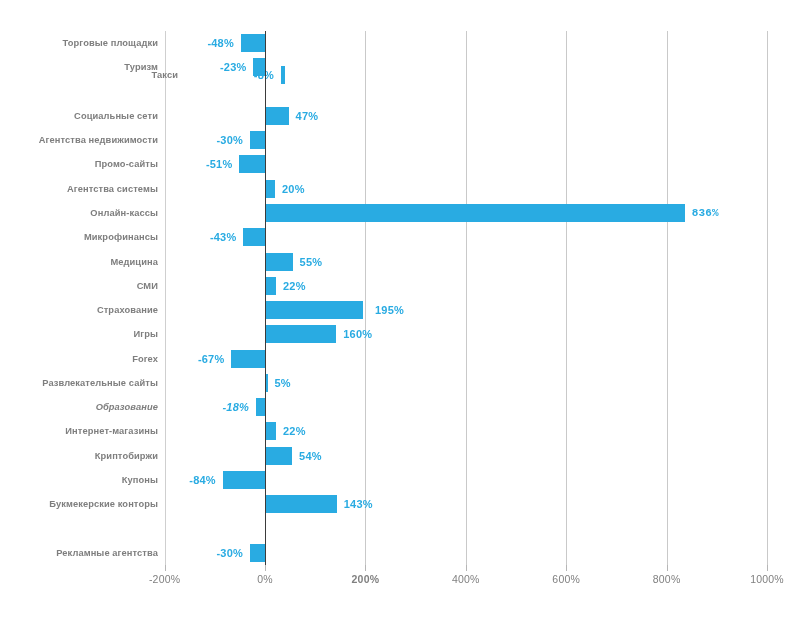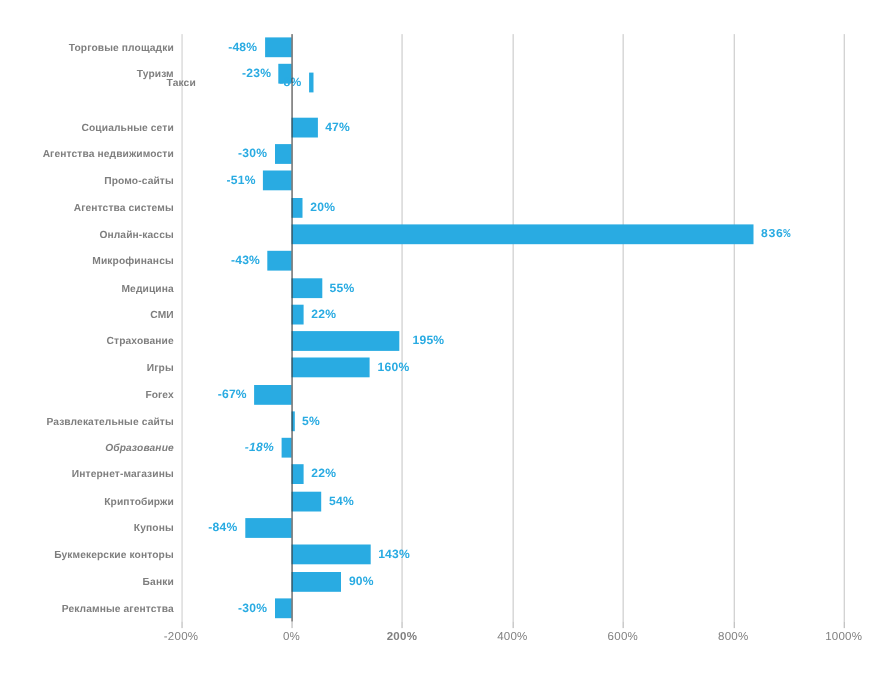--- a/index.html
+++ b/index.html
@@ -269,27 +269,20 @@
         <div class="bar" style="width: 42.168px; left: 222.832px; background: rgb(41, 171, 226);"></div>
         <div class="val-label" style="color: rgb(41, 171, 226); right: 583.168px;">-84%</div>
       </div>
       <div class="row" style="top: 492.13px;">
         <div class="cat-label-wrap">
           <div class="cat-label">Букмекерские конторы</div>
         </div>
         <div class="bar" style="width: 71.786px; left: 265px; background: rgb(41, 171, 226);"></div>
         <div class="val-label" style="color: rgb(41, 171, 226); left: 343.786px;">143%</div>
       </div>
-      <div class="row" style="top: 516.4px;">
-        <div class="cat-label-wrap">
-          <div class="cat-label">Банки</div>
-        </div>
-        <div class="bar" style="width: 45.18px; left: 265px; background: rgb(41, 171, 226);"></div>
-        <div class="val-label" style="color: rgb(41, 171, 226); left: 317.18px;">90%</div>
-      </div>
       <div class="row" style="top: 540.67px;">
         <div class="cat-label-wrap">
           <div class="cat-label">Рекламные агентства</div>
         </div>
         <div class="bar" style="width: 15.06px; left: 249.94px; background: rgb(41, 171, 226);"></div>
         <div class="val-label" style="color: rgb(41, 171, 226); right: 556.06px;">-30%</div>
       </div>
     </div>
 </div>
 

